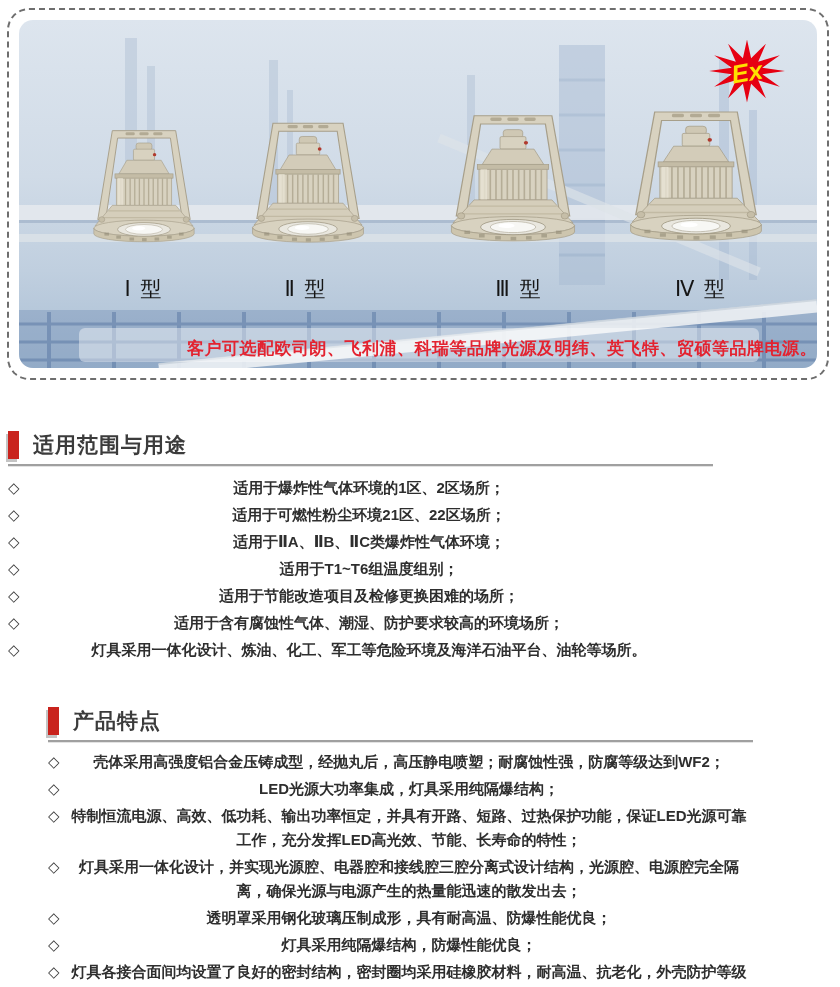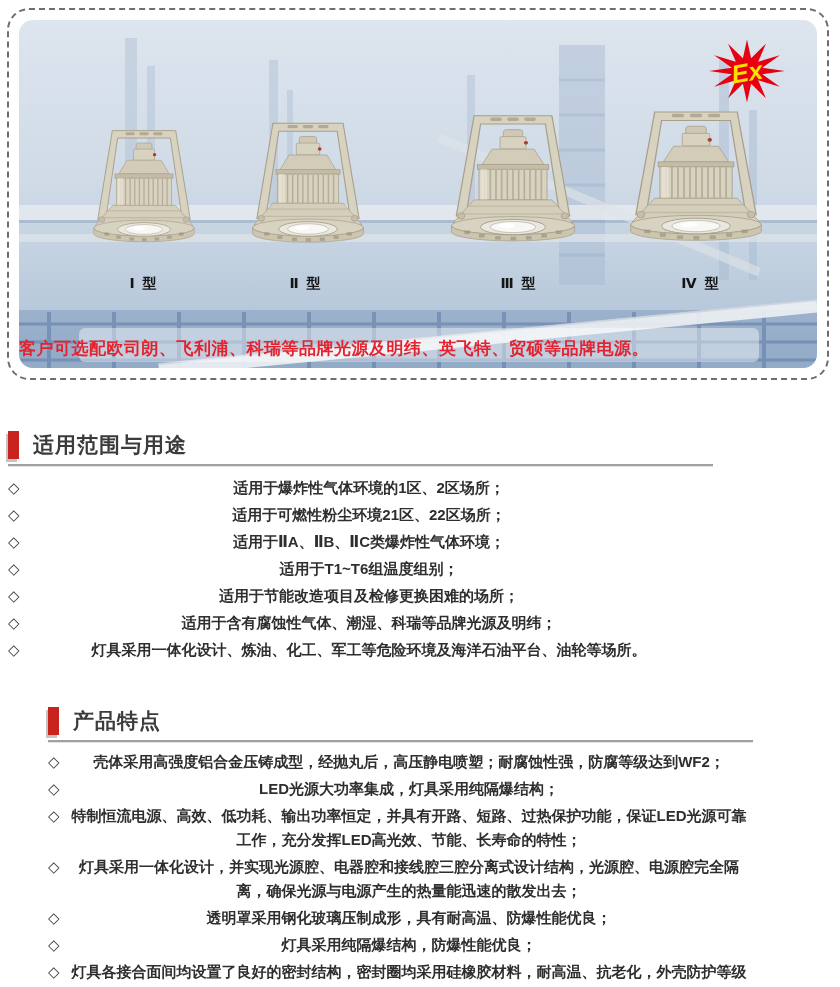--- a/index.html
+++ b/index.html
@@ -14,24 +14,24 @@
   }
   .photo{
     position:absolute;left:10px;top:10px;width:798px;height:348px;
     border-radius:14px;overflow:hidden;
     background:linear-gradient(180deg,#dde5ee 0%,#d0dbe7 45%,#c0cfdf 72%,#a9bed4 100%);
   }
   .bg-svg{position:absolute;left:0;top:0;width:100%;height:100%;}
   .lamp{position:absolute;}
   .lamp-label{
     position:absolute;top:255px;transform:translateX(-50%);
-    font-size:14px;font-weight:bold;color:#151515;letter-spacing:2px;white-space:nowrap;
+    font-size:21px;font-weight:normal;color:#151515;letter-spacing:2px;white-space:nowrap;
   }
   .caption{
-    position:absolute;left:0;right:0;top:317px;text-align:left;
+    position:absolute;left:0;right:0;top:317px;text-align:right;
     font-size:17px;font-weight:bold;color:#e32330;letter-spacing:0.5px;white-space:nowrap;
   }
   .ex-badge{position:absolute;left:688px;top:16px;width:80px;height:70px;}
   
   .sec{position:absolute;left:0;width:720px;}
   #sec1{top:430px;}
   #sec2{top:706px;padding-left:40px;}
   .sec-head{
     position:relative;height:36px;display:flex;align-items:center;
     margin:0 7px 0 8px;border-bottom:2px solid #a0a0a0;box-shadow:0 1px 0 #e3e3e3;
@@ -180,21 +180,21 @@
       <li>
           <span class="dia">◇</span>
           <span class="txt">适用于T1~T6组温度组别；</span>
         </li>
       <li>
           <span class="dia">◇</span>
           <span class="txt">适用于节能改造项目及检修更换困难的场所；</span>
         </li>
       <li>
           <span class="dia">◇</span>
-          <span class="txt">适用于含有腐蚀性气体、潮湿、科瑞等品牌光源及明纬；</span>
+          <span class="txt">适用于含有腐蚀性气体、潮湿、防护要求较高的环境场所；</span>
         </li>
       <li>
           <span class="dia">◇</span>
           <span class="txt">灯具采用一体化设计、炼油、化工、军工等危险环境及海洋石油平台、油轮等场所。</span>
         </li>
     </ul>
   </section>
 
   <section class="sec" id="sec2">
     <div class="sec-head">

